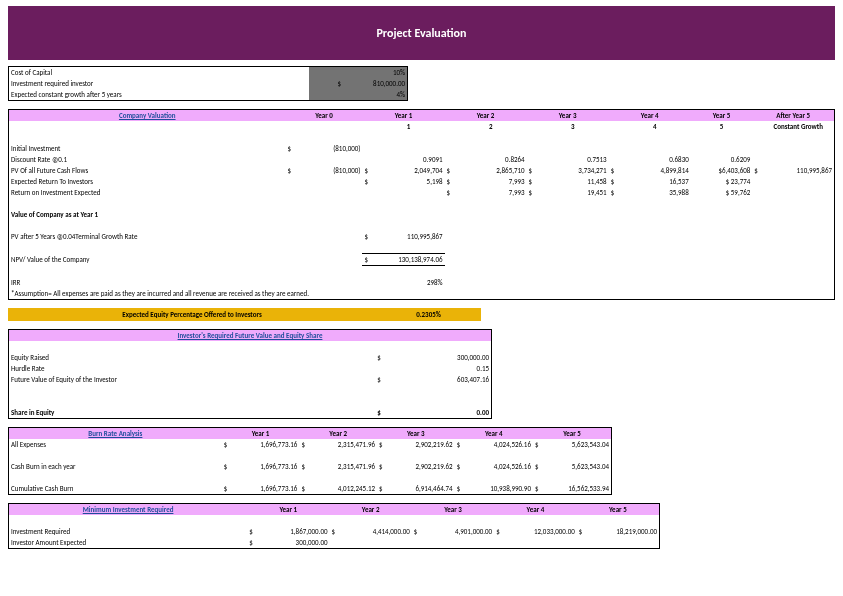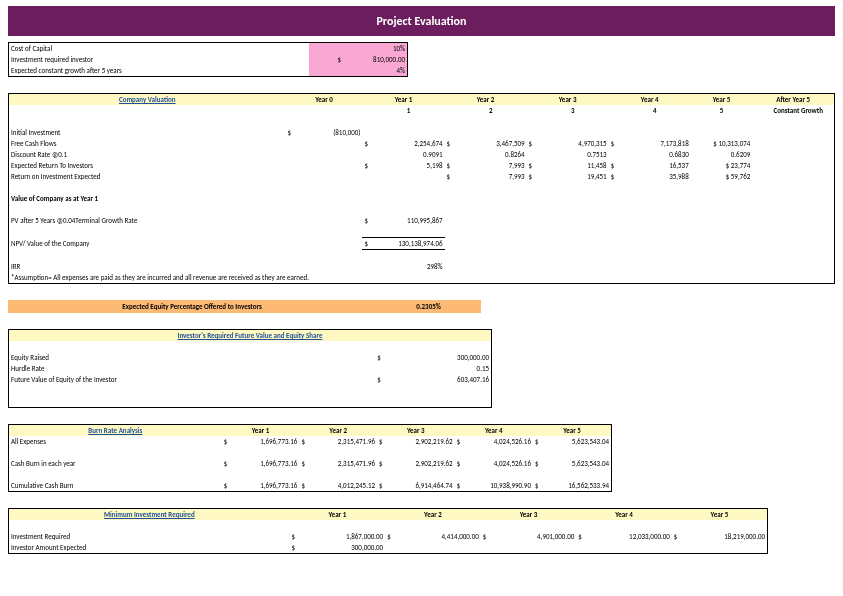--- a/index.html
+++ b/index.html
@@ -1,29 +1,29 @@
 <!DOCTYPE html>
 <html><head>
 <meta charset="utf-8">
 <style>
 html,body{margin:0;padding:0;background:#fff;font-family:Calibri,Arial,sans-serif;font-size:7px;color:#000}
 .page{width:843px;height:596px;position:relative;padding:6px 8px;box-sizing:border-box}
-.title-bar{background:#6b1d5e;color:#fff;font-weight:bold;text-align:center;font-size:12px;padding:8px 0;margin-bottom:6px}
-.section{margin-bottom:16px}
+.title-bar{background:#6b1d5e;color:#fff;font-weight:bold;text-align:center;font-size:12px;padding:20px 0;margin-bottom:6px}
+.section{margin-bottom:8px}
 table{border-collapse:collapse;width:100%;font-size:7px}
 td{padding:1px 2px;vertical-align:top;white-space:nowrap}
 .box{border:1px solid #000}
-.accent{background:#f9a8d4}
-.hdr-row td{background:#fef9c3;font-weight:bold;text-align:center}
+.accent{background:#737373}
+.hdr-row td{background:#f0abfc;font-weight:bold;text-align:center}
 .section-title-company{color:#1f4e9b;font-weight:bold;text-decoration:underline;text-align:center}
 .right{text-align:right}
 .center{text-align:center}
 .bold{font-weight:bold}
 .total-line{border-top:1px solid #000;border-bottom:1px solid #000}
-.equity-offered{background:#fdba74;text-align:center;font-weight:bold;padding:2px 4px}
+.equity-offered{background:#eab308;text-align:center;font-weight:bold;padding:2px 4px}
 </style>
 </head>
 <body>
 
 <div class="page">
 
   <div class="title-bar">Project Evaluation</div>
 
   <table class="box section" style="width:400px">
     <tbody>
@@ -92,50 +92,50 @@
     <tr>
           <td colspan="14">&nbsp;</td>
         </tr>
     <tr>
           <td>Initial Investment</td>
           <td>$</td>
           <td class="right">(810,000)</td>
           <td colspan="11"></td>
         </tr>
     <tr>
-          <td>Free Cash Flows</td>
-          <td></td>
-          <td></td>
-      <td>$</td>
-          <td class="right">2,254,674</td>
-      <td>$</td>
-          <td class="right">3,467,509</td>
-      <td>$</td>
-          <td class="right">4,970,315</td>
-      <td>$</td>
-          <td class="right">7,173,818</td>
-      <td class="right">$ 10,313,074</td>
-          <td></td>
-          <td></td>
-    </tr>
-    <tr>
           <td>Discount Rate @0.1</td>
           <td></td>
           <td></td>
           <td></td>
       <td class="right">0.9091</td>
           <td></td>
       <td class="right">0.8264</td>
           <td></td>
       <td class="right">0.7513</td>
           <td></td>
       <td class="right">0.6830</td>
       <td class="right">0.6209</td>
           <td></td>
           <td></td>
+    </tr>
+    <tr>
+          <td>PV Of all Future Cash Flows</td>
+      <td>$</td>
+          <td class="right">(810,000)</td>
+      <td>$</td>
+          <td class="right">2,049,704</td>
+      <td>$</td>
+          <td class="right">2,865,710</td>
+      <td>$</td>
+          <td class="right">3,734,271</td>
+      <td>$</td>
+          <td class="right">4,899,814</td>
+      <td class="right">$6,403,608</td>
+      <td>$</td>
+          <td class="right">110,995,867</td>
     </tr>
     <tr>
           <td>Expected Return To Investors</td>
           <td></td>
           <td></td>
       <td>$</td>
           <td class="right">5,198</td>
       <td>$</td>
           <td class="right">7,993</td>
       <td>$</td>
@@ -238,20 +238,25 @@
     <tr>
           <td>Future Value of Equity of the Investor</td>
           <td>$</td>
           <td class="right">603,407.16</td>
         </tr>
     <tr>
           <td colspan="3">&nbsp;</td>
         </tr>
     <tr>
           <td colspan="3">&nbsp;</td>
+        </tr>
+    <tr>
+          <td class="bold">Share in Equity</td>
+          <td class="bold">$</td>
+          <td class="right bold">0.00</td>
         </tr>
   </tbody>
     </table>
 
   <table class="box section" style="width:604px">
     <colgroup>
         <col style="width:250px">
         <col style="width:10px">
         <col style="width:75px">
         <col style="width:10px">
@@ -313,21 +318,21 @@
       <td>$</td>
           <td class="right">6,914,464.74</td>
       <td>$</td>
           <td class="right">10,938,990.90</td>
       <td>$</td>
           <td class="right">16,562,533.94</td>
     </tr>
   </tbody>
     </table>
 
-  <table class="box section" style="width:760px">
+  <table class="box section" style="width:652px">
     <colgroup>
         <col style="width:250px">
         <col style="width:10px">
         <col style="width:75px">
         <col style="width:10px">
         <col style="width:75px">
         <col style="width:10px">
         <col style="width:75px">
         <col style="width:10px">
         <col style="width:75px">

